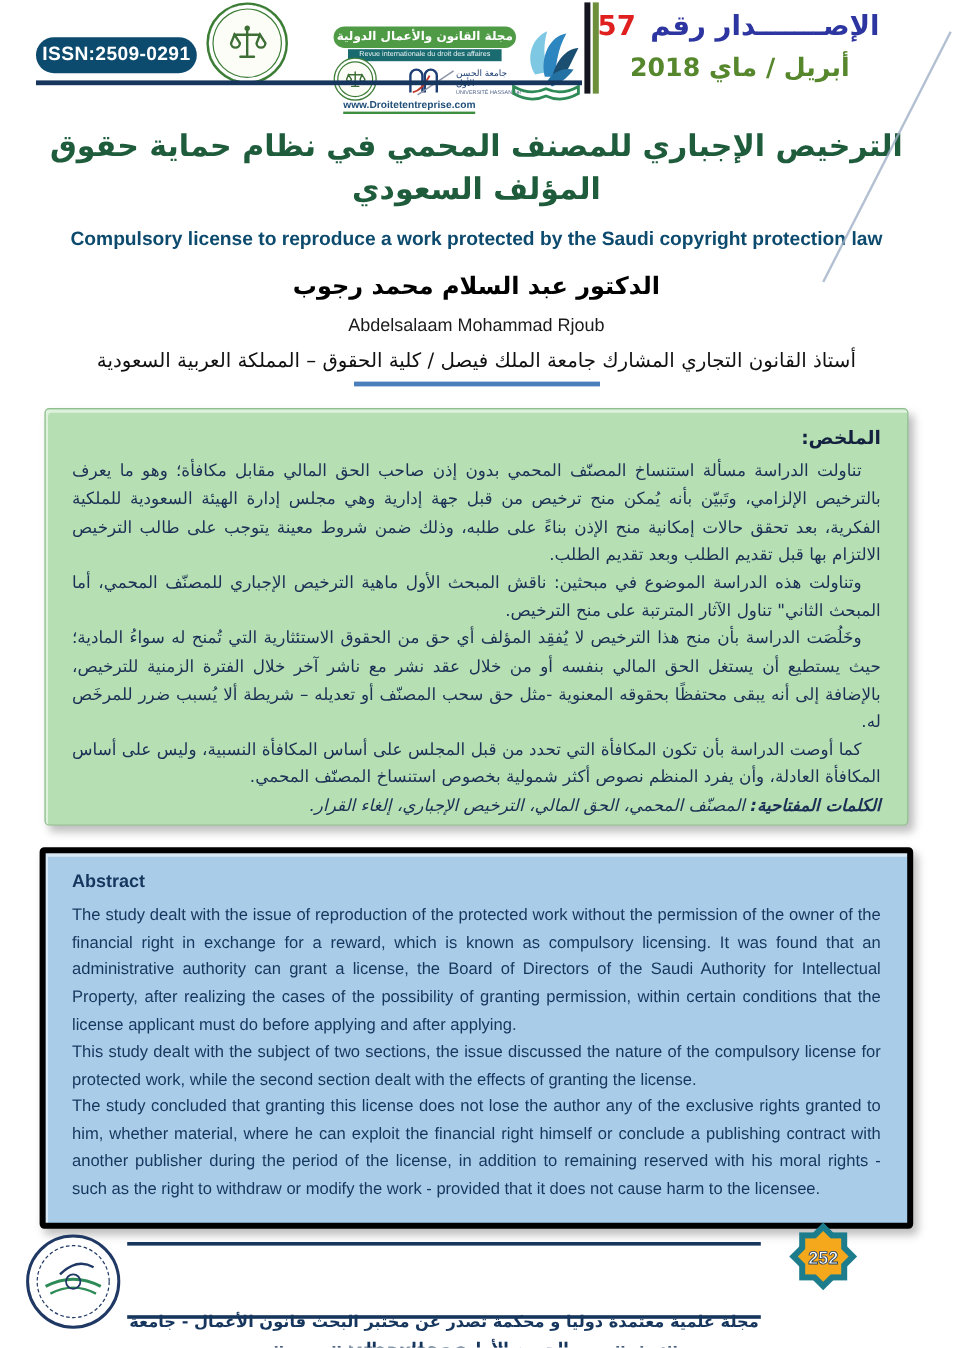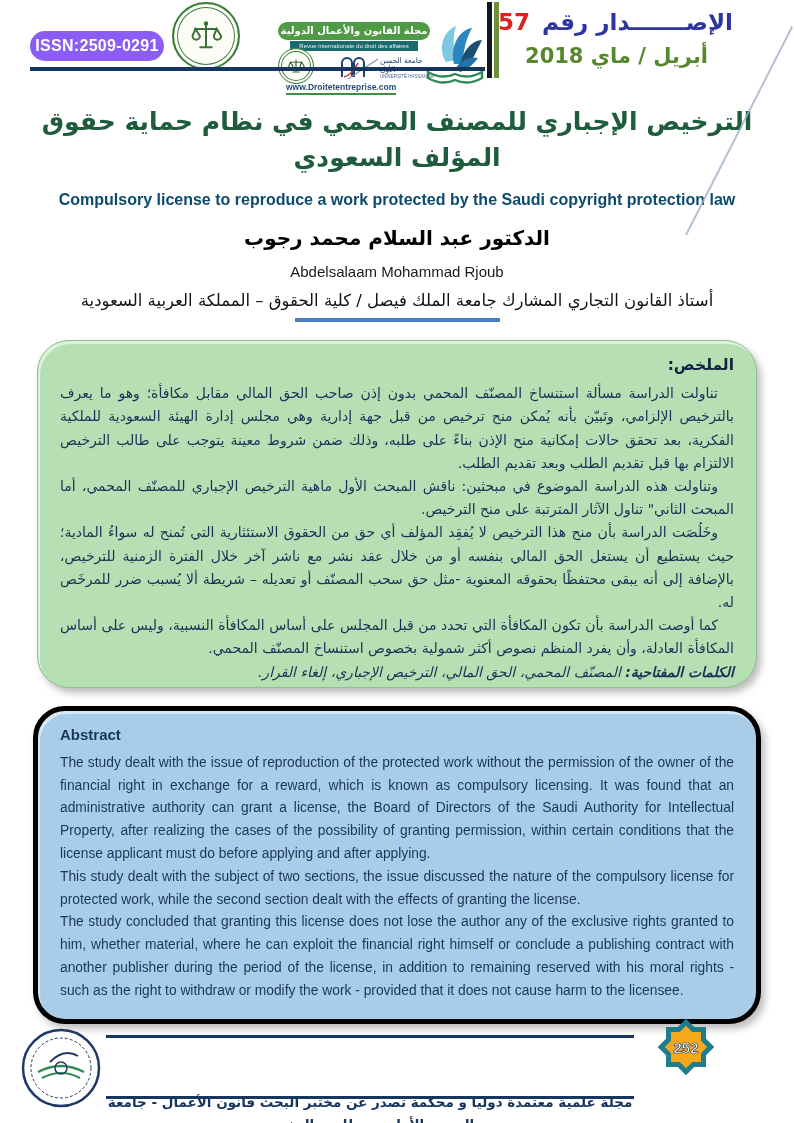--- a/index.html
+++ b/index.html
@@ -5,21 +5,21 @@
   html,body{margin:0;padding:0;}
   body{
     width:794px;height:1123px;position:relative;background:#ffffff;
     font-family:"DejaVu Sans","Liberation Sans",sans-serif;
     overflow:hidden;
   }
   
   .header{position:relative;width:794px;height:80px;background:#fff;}
   .issn-pill{
     position:absolute;left:30px;top:31px;width:134px;height:30px;border-radius:16px;
-    background:#8b5cf6;color:#fff;font-weight:bold;font-size:16px;line-height:30px;
+    background:#0c4a6e;color:#fff;font-weight:bold;font-size:16px;line-height:30px;
     text-align:center;letter-spacing:.3px;font-family:"Liberation Sans",sans-serif;
   }
   .seal{position:absolute;border-radius:50%;background:#fdfdf8;display:flex;align-items:center;justify-content:center;}
   .seal-large{left:172px;top:2px;width:64px;height:64px;border:2px solid #3c7d36;box-shadow:inset 0 0 0 3px #fff, inset 0 0 0 4px #3c7d36;}
   .seal-small{left:278px;top:30px;width:34px;height:34px;border:1px solid #3c7d36;box-shadow:inset 0 0 0 2px #fff, inset 0 0 0 3px #3c7d36;}
   .journal-block{position:absolute;left:276px;top:20px;width:208px;height:76px;}
   .jb-green-band{
     position:absolute;left:2px;top:2px;width:152px;height:18px;border-radius:9px;
     background:#4f9b45;color:#fff;font-size:10px;font-weight:bold;line-height:18px;text-align:center;
   }
@@ -50,21 +50,21 @@
   }
   
   .title-ar{margin:24px 30px 0;text-align:center;direction:rtl;font-size:25px;font-weight:bold;color:#1e5c3c;line-height:36px;}
   .title-en{margin:15px 40px 0;text-align:center;font-size:16px;font-weight:bold;color:#0c4a6e;font-family:"Liberation Sans",sans-serif;}
   .author-ar{margin:17px 0 0;text-align:center;direction:rtl;font-size:20px;font-weight:bold;color:#000;}
   .author-en{margin:13px 0 0;text-align:center;font-size:15px;color:#1a1a1a;font-family:"Liberation Sans",sans-serif;}
   .affil-ar{margin:11px 0 0;text-align:center;direction:rtl;font-size:16.5px;color:#111;}
   .divider-bar{width:205px;height:4px;background:#4a7ebc;margin:8px auto 0;}
   
   .round-box{
-    width:674px;margin:18px auto 0;border-radius:32px;padding:13px 22px;
+    width:674px;margin:18px auto 0;border-radius:4px;padding:13px 22px;
     box-shadow:inset 2px 3px 0 rgba(255,255,255,.55), 4px 5px 7px rgba(110,110,110,.45);
     overflow:hidden;box-sizing:content-box;
   }
   .summary-box{
     height:320px;background:#b6e0b3;border:1px solid #8fbe8f;
     direction:rtl;text-align:justify;color:#1c2f55;font-size:14px;line-height:23.2px;
   }
   .summary-box .box-heading{font-size:15.5px;font-weight:bold;margin:0 0 5px;color:#14223f;}
   .summary-box p{margin:0;text-indent:16px;}
   .summary-box p.keywords{text-indent:0;font-style:italic;}

